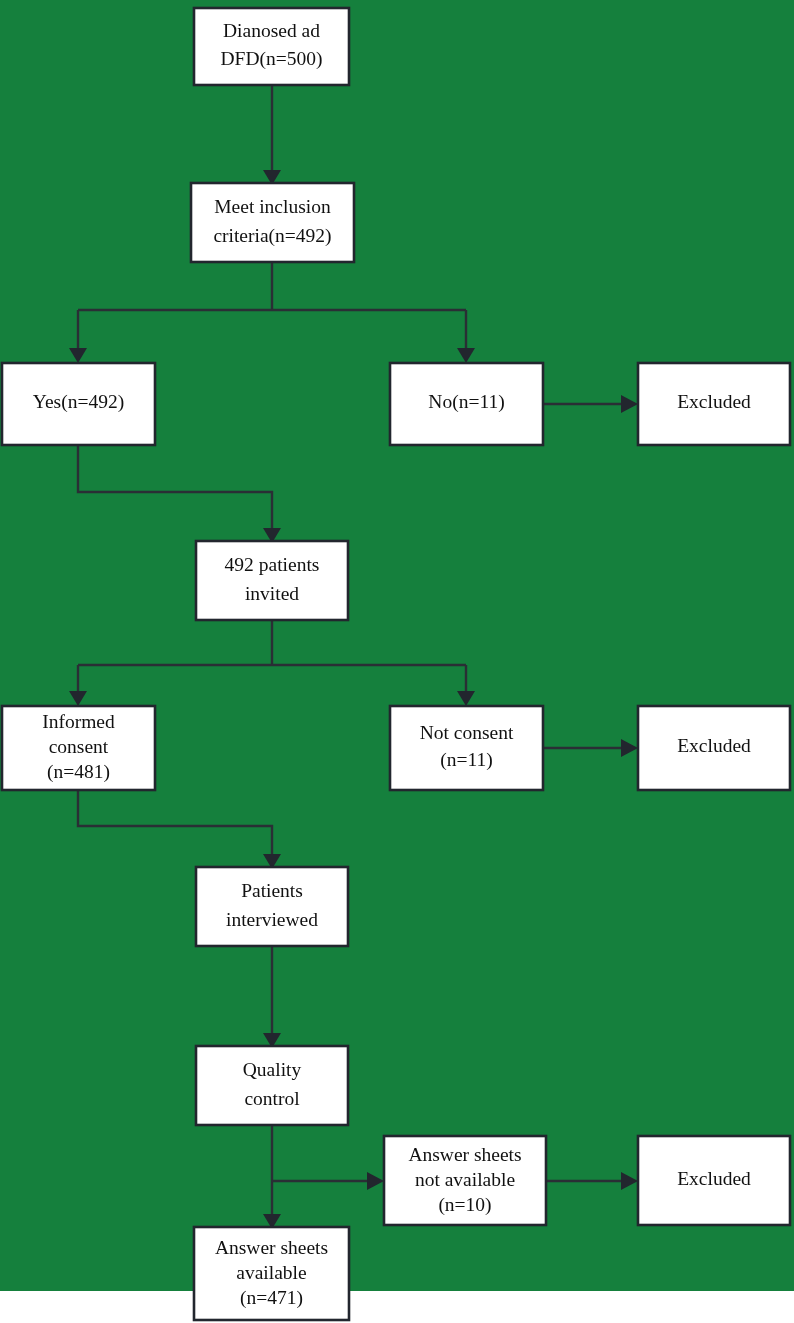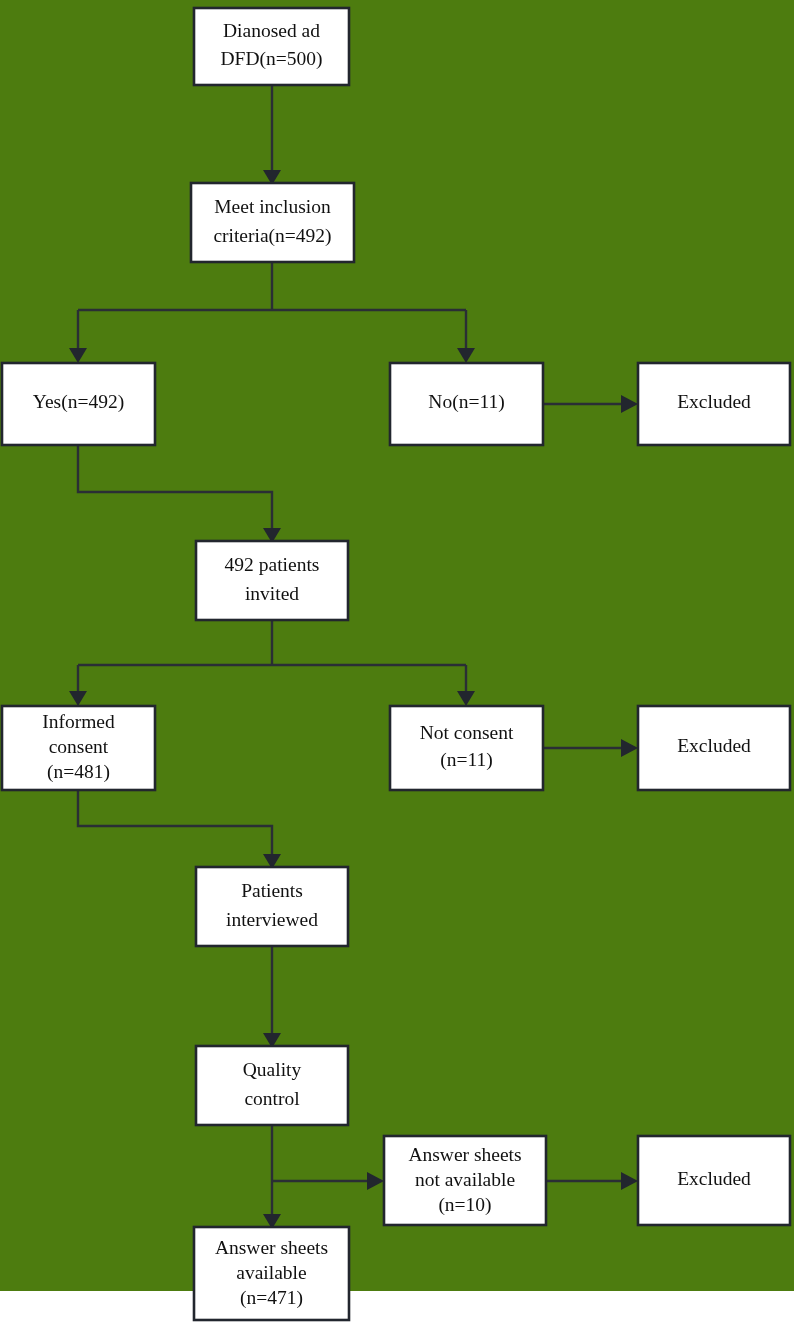--- a/index.html
+++ b/index.html
@@ -10,21 +10,21 @@
   body {
     width: 794px;
     height: 1323px;
     overflow: hidden;
     font-family: "Liberation Serif", "DejaVu Serif", serif;
   }
   #flow-root {
     position: relative;
     width: 794px;
     height: 1291px;
-    background: #4d7c0f;
+    background: #15803d;
   }
   svg.flow-svg {
     position: absolute;
     left: 0;
     top: 0;
     width: 794px;
     height: 1323px;
     display: block;
   }
   .node-rect {

